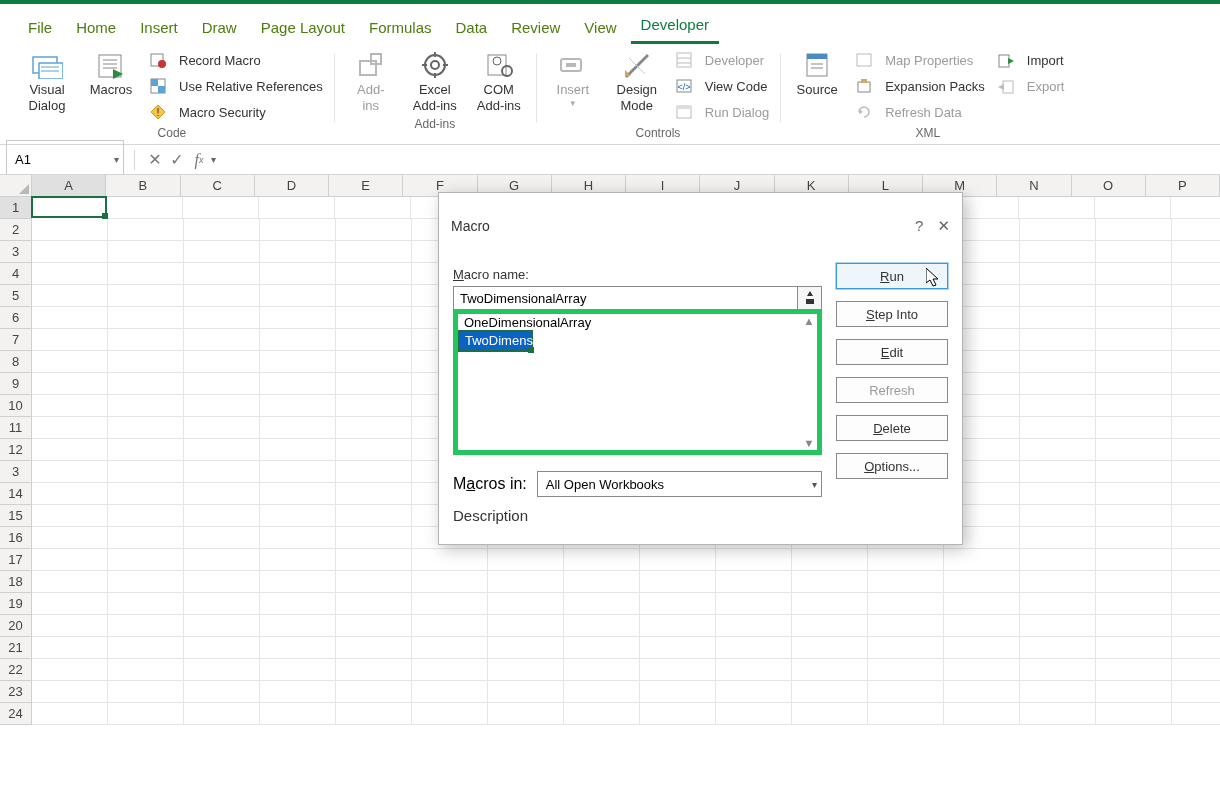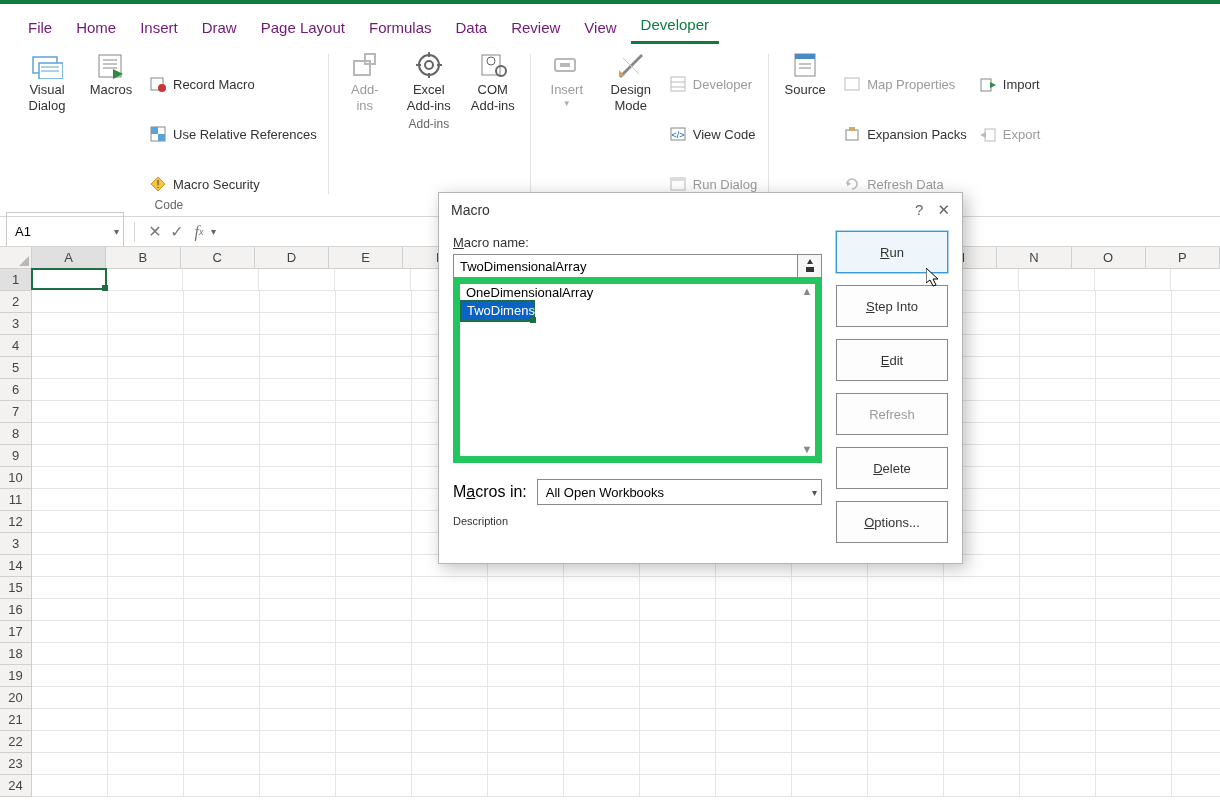--- a/index.html
+++ b/index.html
@@ -1,34 +1,34 @@
 <!DOCTYPE html>
 <html><head>
 <meta charset="utf-8">
 <style>
   * { box-sizing: border-box; margin: 0; padding: 0; font-family: "Segoe UI", Arial, sans-serif; }
   body { background: #fff; width: 1220px; height: 800px; overflow: hidden; position: relative; }
 
   
   .topbar { height: 4px; background: #0f7b40; }
   .tabs { display: flex; align-items: flex-end; padding: 6px 10px 0 18px; gap: 4px; font-size: 15px; }
-  .tab { padding: 6px 10px 8px; color: #701a75; cursor: pointer; }
+  .tab { padding: 6px 10px 8px; color: #4d7c0f; cursor: pointer; }
   .tab.active { color: #0f7b40; border-bottom: 3px solid #0f7b40; font-weight: 400; }
 
   
   .ribbon { background: #fff; border-bottom: 1px solid #d6d6d6; padding: 4px 10px 2px 10px; display: flex; }
   .group { display: flex; flex-direction: column; align-items: center; padding: 0 8px; position: relative; }
   .group + .group::before { content: ""; position: absolute; left: 0; top: 6px; bottom: 20px; width: 1px; background: #e3e3e3; }
   .group-row { display: flex; align-items: flex-start; gap: 6px; }
   .group-label { font-size: 12px; color: #666; margin-top: 4px; padding-bottom: 2px; }
   .big-btn { display: flex; flex-direction: column; align-items: center; justify-content: flex-start; width: 58px; padding: 2px 2px 0; font-size: 13px; line-height: 1.2; text-align: center; cursor: pointer; color:#333;}
   .big-btn.disabled { color: #9b9b9b; }
   .big-btn .icon { width: 34px; height: 30px; display: flex; align-items: center; justify-content: center; margin-bottom: 2px;}
   .mini-rows { display: flex; flex-direction: column; gap: 6px; padding-top: 2px; }
-  .mini-btn { display: flex; align-items: center; gap: 6px; font-size: 13px; color: #333; cursor: pointer; padding: 1px 3px; margin-top: 24px;}
+  .mini-btn { display: flex; align-items: center; gap: 12px; font-size: 13px; color: #333; cursor: pointer; padding: 1px 3px;}
   .mini-btn.disabled { color: #9b9b9b; }
   .mini-btn .micon { width: 18px; height: 18px; display:flex; align-items:center; justify-content:center;}
 
   
   .fxbar { display: flex; align-items: center; height: 30px; border-bottom: 1px solid #d6d6d6; padding: 0 6px; gap: 6px; }
   .namebox { border: 1px solid #c9c9c9; height: 40px; width: 118px; display:flex; align-items:center; justify-content:space-between; padding: 0 4px 0 8px; font-size: 13px;}
   .fxbox-wrap { display:flex; align-items:center; gap:2px; }
   .fxsep { border-left: 1px solid #d6d6d6; height: 20px; margin: 0 4px; }
   .fxbtn { width:20px; height:22px; display:flex; align-items:center; justify-content:center; color:#777;}
   .fxinput { flex:1; height:24px; border: none; }
@@ -43,41 +43,41 @@
   .rowh { height:22px; text-align:center; font-size:13px; color:#444; background:#f3f2f1; border-right:1px solid #cfcfcf; border-bottom:1px solid #cfcfcf; line-height:22px;}
   .cells { position:absolute; top:22px; left:32px; }
   .crow { display:flex; }
   .cell { width:76px; height:22px; border-right:1px solid #e5e5e5; border-bottom:1px solid #e5e5e5; }
   .sel { border: 2px solid #1d6f42; width:76px; height:22px; margin:-1px 0 0 -1px; position:relative; }
   .sel::after { content:""; position:absolute; right:-3px; bottom:-3px; width:6px; height:6px; background:#1d6f42; }
   .rowh.selh, .colh.selh { background:#e0e0e0; }
 
   
   .dialog { position:absolute; left:438px; top:192px; width:525px; background:#fff; border:1px solid #b4b4b4; box-shadow: 4px 4px 16px rgba(0,0,0,0.25); }
-  .dlg-title { display:flex; align-items:center; justify-content:space-between; padding: 8px 12px; font-size:14px; color:#333;text-align:right;}
+  .dlg-title { display:flex; align-items:center; justify-content:space-between; padding: 24px 12px; font-size:14px; color:#333;text-align:right;}
   .dlg-titleicons { display:flex; gap:14px; color:#666; font-size:15px;}
   .dlg-body { padding: 4px 14px 20px 14px; }
   .lbl { font-size: 13px; color:#333; margin: 4px 0 4px 0; display:block;}
   .inline { display:flex; gap:14px; align-items:flex-start; }
   .leftcol { flex:1; }
   .namefield-row { display:flex; gap:0;}
   .namefield { flex:1; height:24px; border:1px solid #8a8a8a; padding: 2px 6px; font-size:13px;}
   .pickbtn { width:24px; height:24px; border:1px solid #8a8a8a; border-left:0; display:flex; align-items:center; justify-content:center; background:#f6f6f6;}
-  .listbox { border:7px solid #22c55e; margin-top:-1px; height:186px; position:relative; overflow:hidden;}
+  .listbox { border:5px solid #22c55e; margin-top:-1px; height:146px; position:relative; overflow:hidden;}
   .listitem { font-size:13px; padding:1px 6px; cursor:pointer;}
   .listitem.sel { background:#0a63c2; color:#fff;}
   .list-scroll { position:absolute; right:0; top:0; bottom:0; width:16px; display:flex; flex-direction:column; justify-content:space-between; align-items:center; }
   .list-scroll .arr { color:#888; font-size:11px; padding:1px;}
   .btncol { display:flex; flex-direction:column; gap:12px; }
-  .dbtn { width:112px; height:42px; border:1px solid #8a8a8a; background:#fdfdfd; font-size:13px; cursor:pointer; color:#333;}
+  .dbtn { width:112px; height:26px; border:1px solid #8a8a8a; background:#fdfdfd; font-size:13px; cursor:pointer; color:#333;}
   .dbtn.disabled { color:#9b9b9b; }
   .dbtn.focus { border-color:#3b99d8; box-shadow: 0 0 0 1px #a8d4f2; background:#eef6fb;}
   .row2 { display:flex; align-items:center; gap:10px; margin-top:16px;}
   .combo { flex:1; height:26px; border:1px solid #8a8a8a; display:flex; align-items:center; justify-content:space-between; padding:0 4px 0 8px; font-size:13px;}
-  .desc { margin-top:10px; font-size:11px; color:#333;}
+  .desc { margin-top:10px; font-size:15px; color:#333;}
   .footer { display:flex; justify-content:flex-end; margin-top:70px;}
   .cursor { position:absolute; left:926px; top:268px; pointer-events:none;}
   u.ak { text-decoration: underline; }
 </style>
 </head>
 <body>
 
 <div class="topbar"></div>
 
 <div class="tabs">

